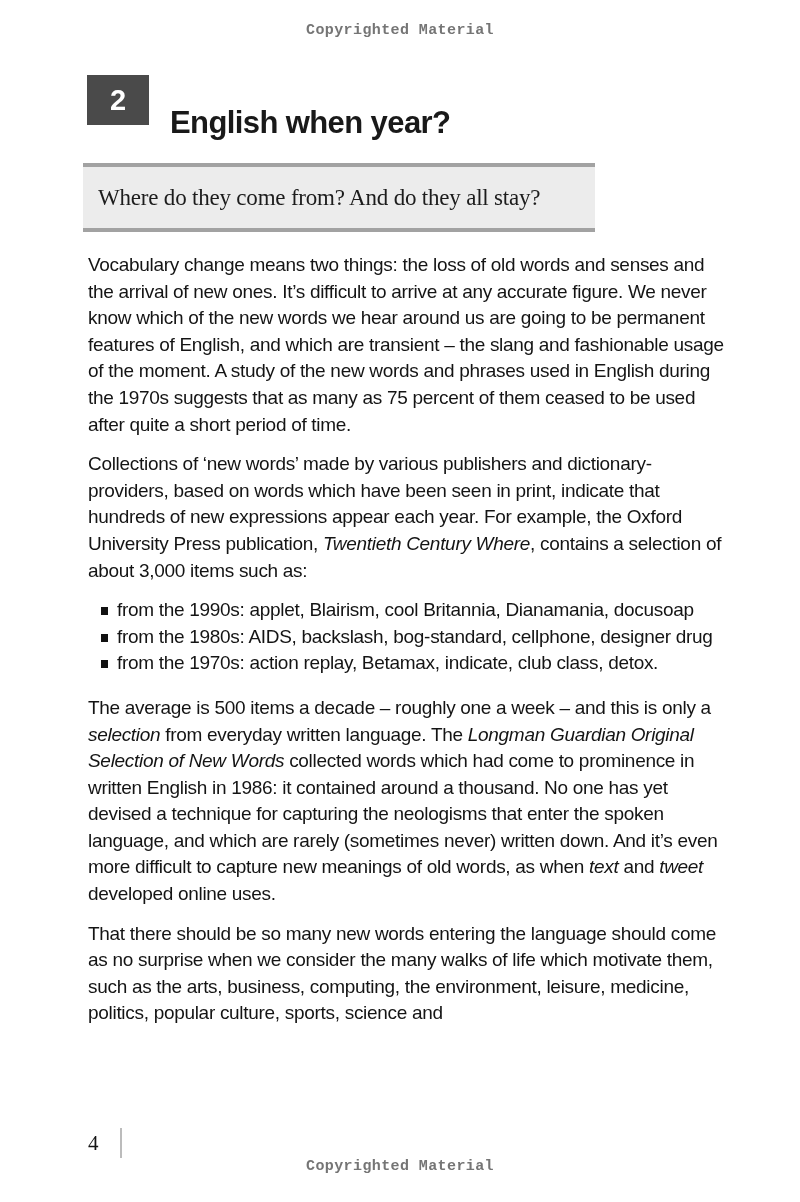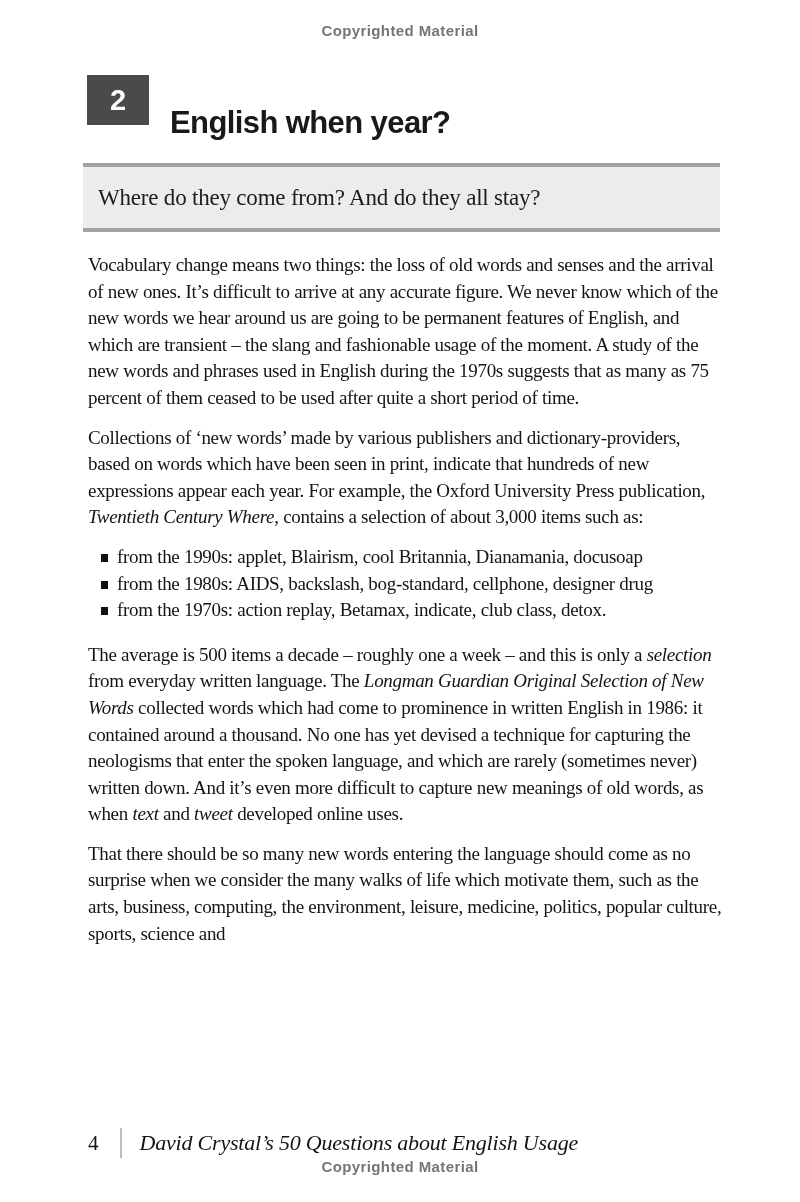--- a/index.html
+++ b/index.html
@@ -12,21 +12,21 @@
     width: 800px;
     height: 1202px;
     background: #ffffff;
     overflow: hidden;
   }
   .copyright {
     position: absolute;
     left: 0;
     right: 0;
     text-align: center;
-    font-family: Liberation Sans, sans-serif;
+    font-family: Liberation Mono, monospace;
     font-weight: bold;
     font-size: 15px;
     letter-spacing: 0.4px;
     color: #757575;
   }
   .copyright.top { top: 22px; }
   .copyright.bottom { top: 1158px; }
 
   .chapter-header {
     position: absolute;
@@ -54,21 +54,21 @@
     font-weight: bold;
     font-size: 31px;
     line-height: 35px;
     letter-spacing: -0.6px;
     color: #191919;
   }
   .subtitle-bar {
     position: absolute;
     top: 163px;
     left: 83px;
-    width: 637px;
+    width: 512px;
     height: 69px;
     box-sizing: border-box;
     background: #ececec;
     border-top: 4px solid #a2a2a2;
     border-bottom: 4px solid #a2a2a2;
     display: flex;
     align-items: center;
     padding-left: 15px;
   }
   .subtitle-bar .subtitle {
@@ -76,21 +76,21 @@
     font-size: 23px;
     letter-spacing: -0.2px;
     color: #1c1c1c;
   }
 
   .body-text {
     position: absolute;
     top: 252px;
     left: 88px;
     width: 637px;
-    font-family: Liberation Serif, serif;
+    font-family: Liberation Sans, sans-serif;
     font-size: 19px;
     line-height: 26.6px;
     letter-spacing: -0.3px;
     color: #141414;
   }
   .body-text p {
     margin: 0 0 13px 0;
   }
   .body-text ul {
     list-style: none;
@@ -160,18 +160,17 @@
         <li><span>from the 1980s: AIDS, backslash, bog-standard, cellphone, designer drug</span></li>
         <li><span>from the 1970s: action replay, Betamax, indicate, club class, detox.</span></li>
       </ul>
       <p><span>The average is 500 items a decade – roughly one a week – and this is only a </span><em>selection</em><span> from everyday written language. The </span><em>Longman Guardian Original Selection of New Words</em><span> collected words which had come to prominence in written English in 1986: it contained around a thousand. No one has yet devised a technique for capturing the neologisms that enter the spoken language, and which are rarely (sometimes never) written down. And it’s even more difficult to capture new meanings of old words, as when </span><em>text</em><span> and </span><em>tweet</em><span> developed online uses.</span></p>
       <p><span>That there should be so many new words entering the language should come as no surprise when we consider the many walks of life which motivate them, such as the arts, business, computing, the environment, leisure, medicine, politics, popular culture, sports, science and</span></p>
     </main>
 
   <footer class="footer">
     <span class="page-num">4</span>
     <span class="sep"></span>
-    <span class="book-title">David Crystal’s 50 Questions about English Usage</span>
   </footer>
 
   <div class="copyright bottom">Copyrighted Material</div>
 
 </div>
 
 </body></html>

